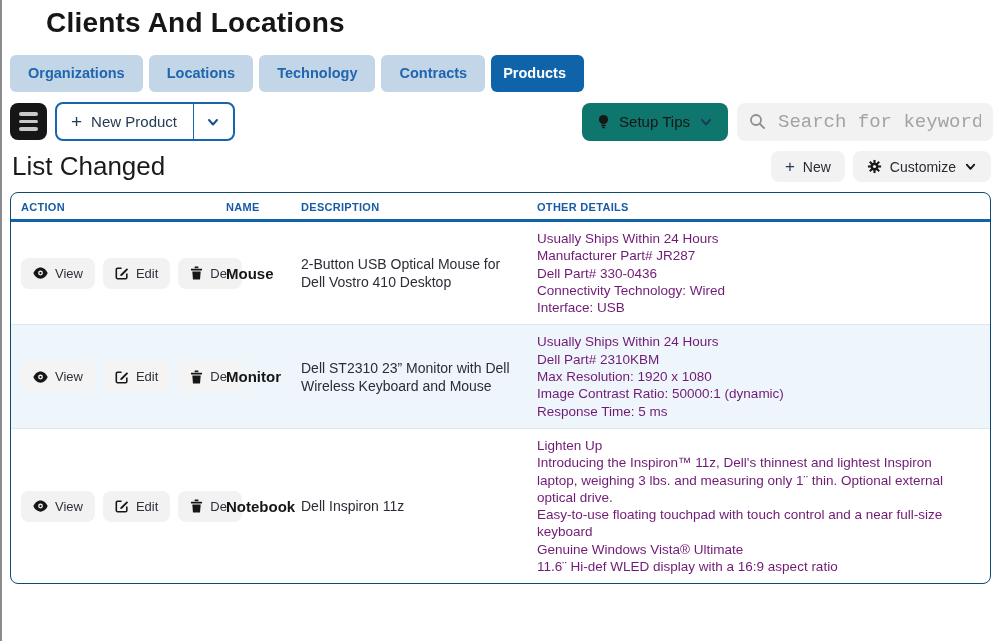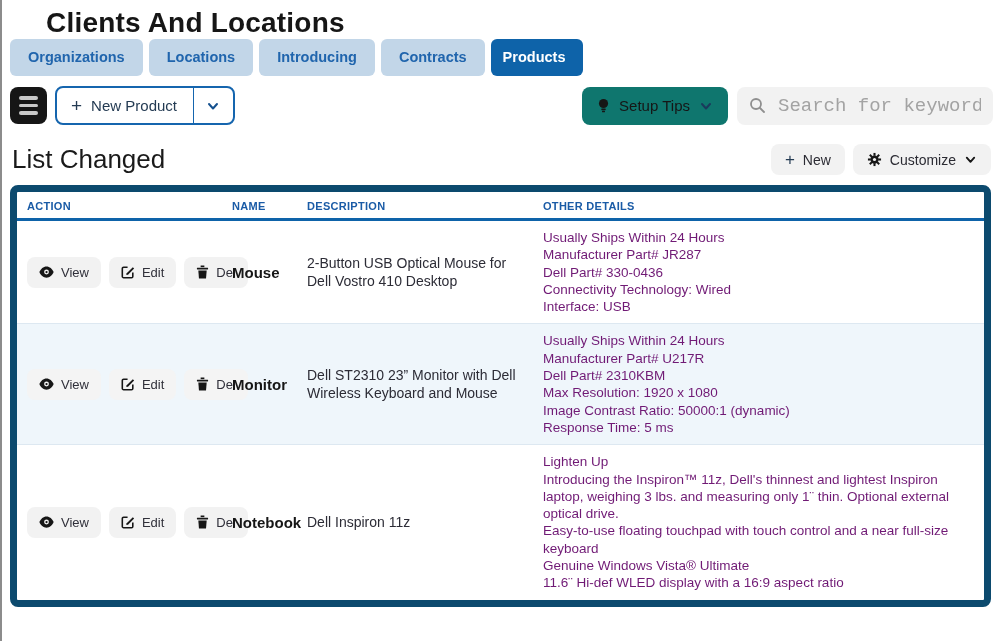--- a/index.html
+++ b/index.html
@@ -10,21 +10,21 @@
     color: #24242e;
     border-left: 2px solid #8c8c8c;
     overflow: hidden;
     position: relative;
   }
   .page-title {
     font-size: 28px; font-weight: 700; color: #161616;
     padding: 7px 0 0 28px; letter-spacing: 0.2px; margin-left: 16px;
   }
   
-  .tabs { display: flex; gap: 6px; padding-left: 8px; }
+  .tabs { display: flex; gap: 6px; padding-left: 8px; margin-top: 16px; }
   .tab {
     background: #c2d6e8; color: #2065ad; border: none; cursor: pointer;
     font-family: inherit; font-size: 14.5px; font-weight: 600;
     height: 37px; padding: 0 18px; border-radius: 6px; line-height: 37px;
   }
   .tab.active { background: #0e63a9; color: #ffffff; font-weight: 700; padding-left: 12px; }
   
   .toolbar { display: flex; align-items: center; margin-top: 10px; padding: 0 6px 0 8px; }
   .hamburger {
     width: 37px; height: 37px; background: #161616; border: none; border-radius: 8px;
@@ -54,32 +54,32 @@
   .search-box {
     margin-left: 9px; display: flex; align-items: center; gap: 12px;
     background: #f2f2f2; border-radius: 8px; height: 38px; width: 256px; padding: 0 12px;
   }
   .search-box input {
     border: none; background: transparent; outline: none; width: 100%;
     font-family: Liberation Mono, monospace; font-size: 19px; color: #1d4ed8;
   }
   .search-box input::placeholder { color: #a3a3a3; }
   
-  .list-header { display: flex; align-items: center; margin-top: 19px; padding: 0 8px 0 10px; }
+  .list-header { display: flex; align-items: center; margin-top: 10px; padding: 0 8px 0 10px; }
   .list-title { font-size: 26px; font-weight: 400; color: #1a1a1a; }
   .gray-btn {
     display: flex; align-items: center; gap: 8px; background: #f2f2f2; border: none;
     border-radius: 8px; height: 31px; padding: 0 14px; font-family: inherit;
     font-size: 14px; color: #2b2b33; cursor: pointer;
   }
   .list-header .gray-btn + .gray-btn { margin-left: 8px; }
   .list-header .spacer { flex: 1; }
   
   .table-wrap {
-    margin: 10px 8px 0 8px; border: 7px solid #0c4a6e; border-radius: 8px;
+    margin: 10px 8px 0 8px; border: 1px solid #0c4a6e; border-radius: 8px;
     overflow: hidden; background: #fff;
   }
   .t-grid { display: grid; grid-template-columns: 205px 75px 236px 1fr; }
   .t-head { border-bottom: 3px solid #0e63a9; }
   .t-head .t-cell {
     font-size: 11px; font-weight: 700; color: #1a5ba6; letter-spacing: 0.3px;
     padding: 8px 10px 6px 10px;
   }
   .t-row { border-bottom: 1px solid #dde8f1; align-items: center; }
   .t-row.alt { background: #eff6fb; }
@@ -98,21 +98,21 @@
   .icon { display: inline-flex; flex: none; }
 </style>
 </head>
 <body>
 
 <div class="page-title">Clients And Locations</div>
 
 <div class="tabs">
   <button class="tab">Organizations</button>
   <button class="tab">Locations</button>
-  <button class="tab">Introducing</button>
+  <button class="tab">Technology</button>
   <button class="tab">Contracts</button>
   <button class="tab active">Products</button>
 </div>
 
 <div class="toolbar">
   <button class="hamburger">
     <span></span>
       <span></span>
       <span></span>
   </button>
@@ -268,21 +268,20 @@
               <path d="M2.5 6h9l-.7 8.5H3.2z" fill="#161616"></path>
             </svg>
           </span>
         <span>Del</span>
       </button>
     </div>
     <div class="t-cell cell-name">Monitor</div>
     <div class="t-cell cell-desc">Dell ST2310 23” Monitor with Dell Wireless Keyboard and Mouse</div>
     <div class="t-cell cell-details">
         <div>Usually Ships Within 24 Hours</div>
-        <div>Manufacturer Part# U217R</div>
         <div>Dell Part# 2310KBM</div>
         <div>Max Resolution: 1920 x 1080</div>
         <div>Image Contrast Ratio: 50000:1 (dynamic)</div>
         <div>Response Time: 5 ms</div>
       </div>
   </div>
 
   <div class="t-grid t-row">
     <div class="t-cell cell-actions">
       <button class="row-btn">

